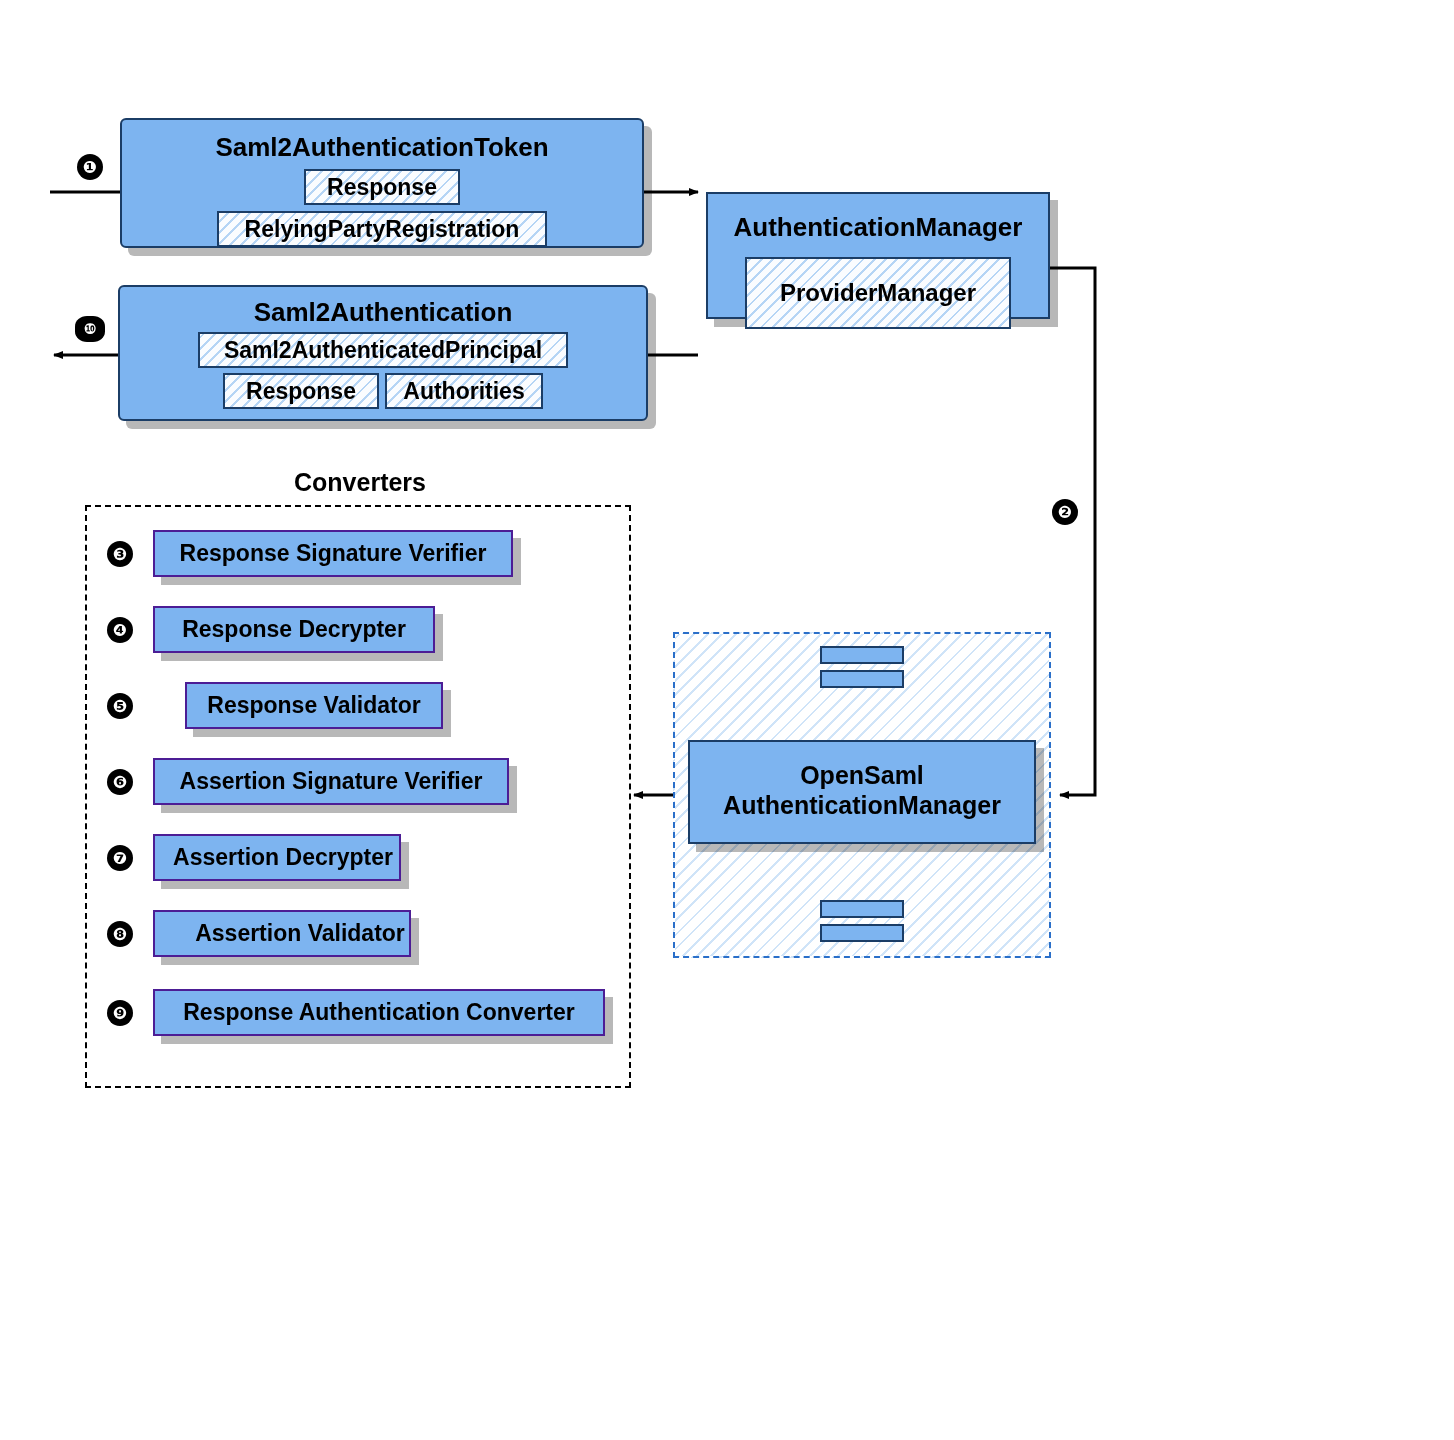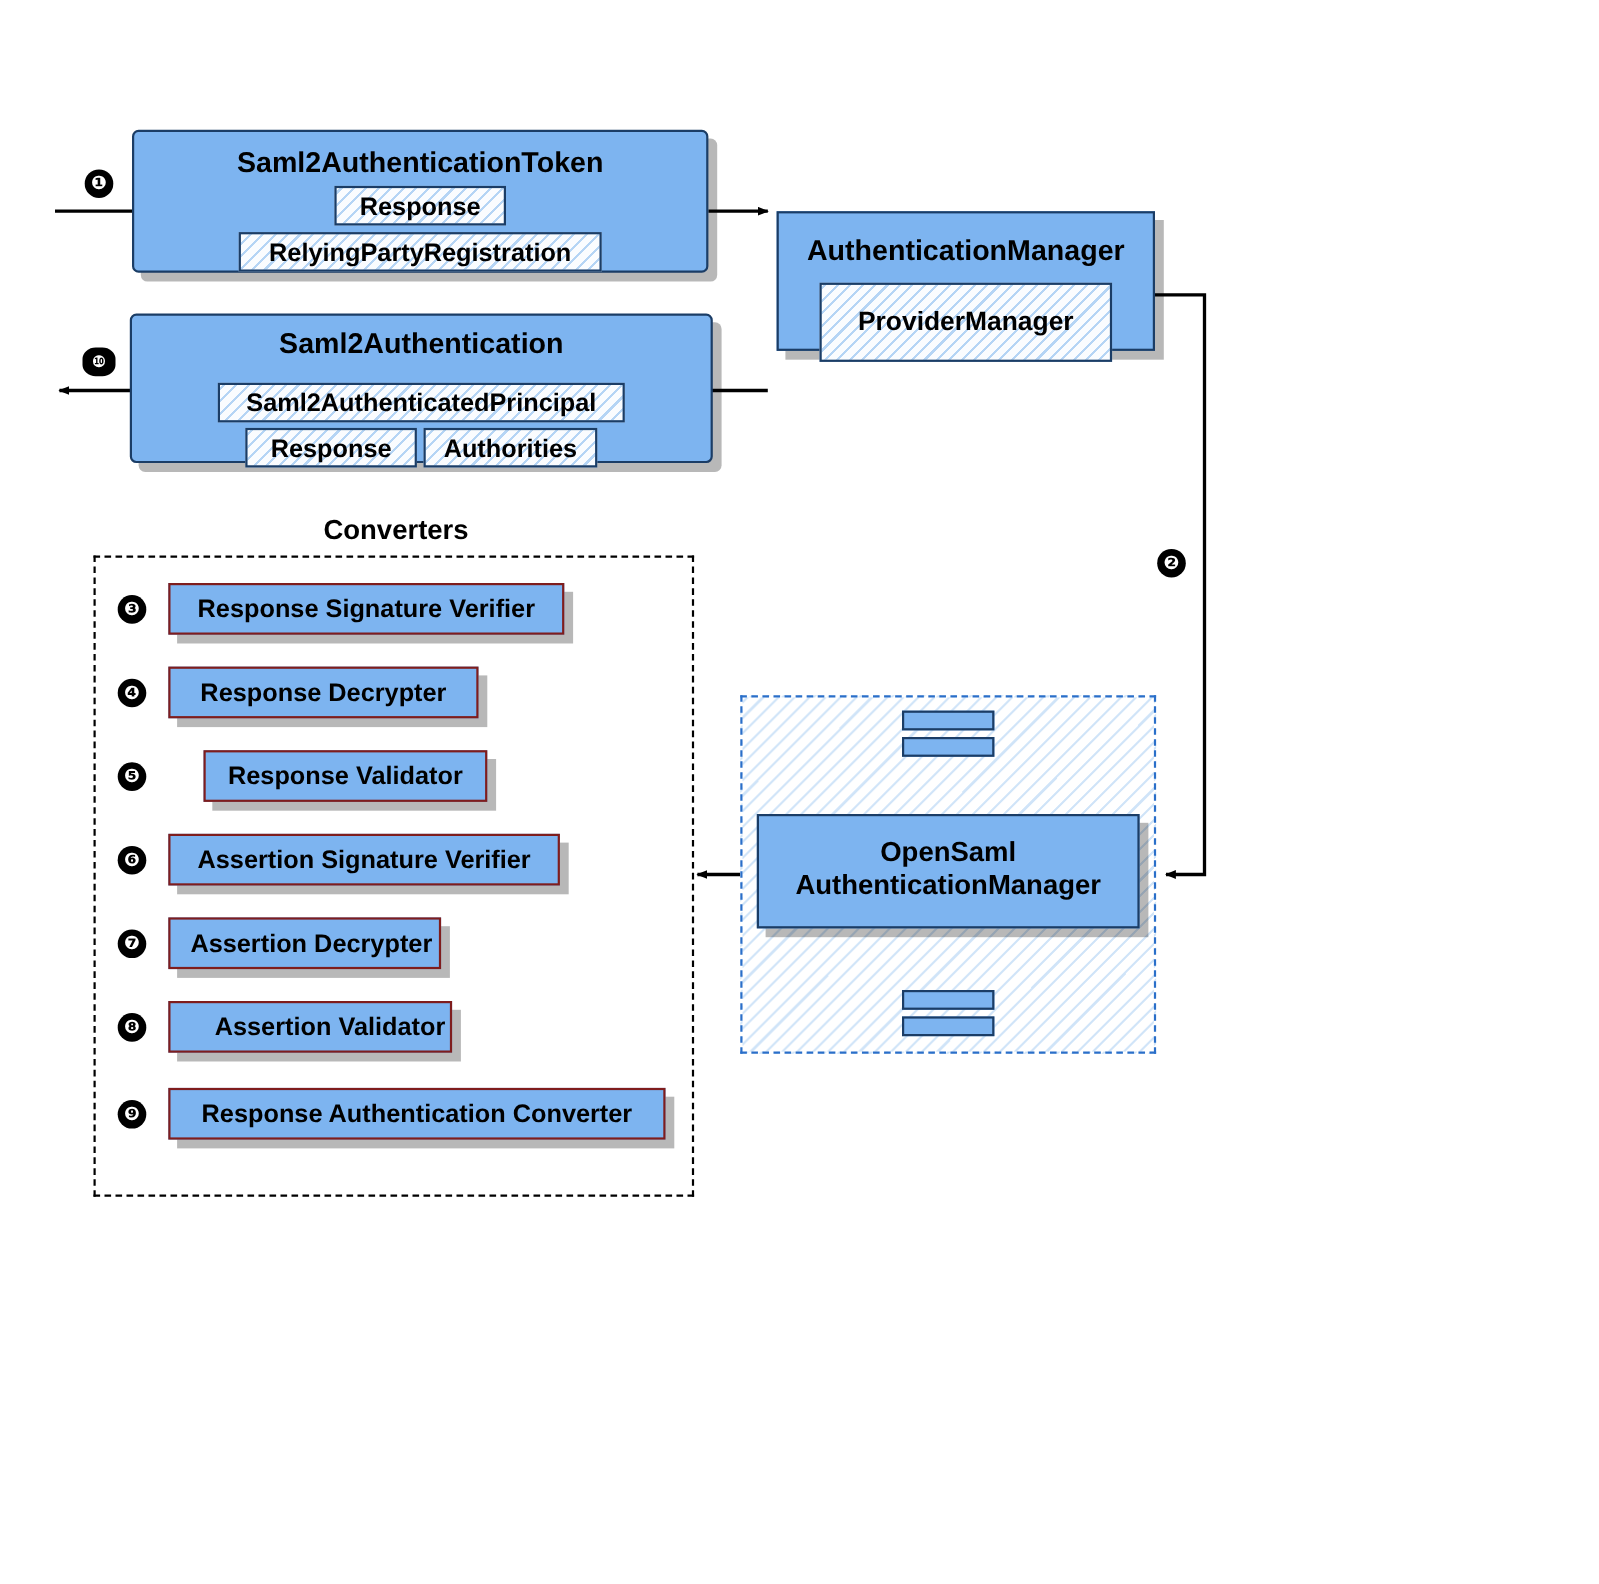--- a/index.html
+++ b/index.html
@@ -84,21 +84,21 @@
     display: flex;
     align-items: center;
     justify-content: center;
     font-family: "DejaVu Sans", sans-serif;
   }
   .bullet.wide { width: 30px; height: 26px; border-radius: 40%; font-size: 15px; }
 
   
   .conv-box {
     background: #7db4f0;
-    border: 2px solid #7f1d1d;
+    border: 2px solid #4c1d95;
     box-sizing: border-box;
     box-shadow: 8px 8px 0 rgba(0,0,0,0.28);
     display: flex;
     align-items: center;
     justify-content: center;
     font-weight: bold;
     font-size: 23px;
     color: #000;
     padding: 0 12px;
     white-space: nowrap;
@@ -158,21 +158,21 @@
   <div class="abs blue-box rounded" style="left:120px; top:118px; width:524px; height:130px; display:block;">
     <div class="plain-label" style="font-size:26px; margin-top:12px;">Saml2AuthenticationToken</div>
     <div style="display:flex; flex-direction:column; align-items:center; gap:6px; margin-top:6px;">
       <div class="inner-chip" style="width:156px; height:36px; font-size:23px;">Response</div>
       <div class="inner-chip" style="width:330px; height:36px; font-size:23px;">RelyingPartyRegistration</div>
     </div>
   </div>
 
   <div class="abs blue-box rounded" style="left:118px; top:285px; width:530px; height:136px; display:block;">
     <div class="plain-label" style="font-size:26px; margin-top:10px;">Saml2Authentication</div>
-    <div style="display:flex; flex-direction:column; align-items:center; gap:5px; margin-top:20px;">
+    <div style="display:flex; flex-direction:column; align-items:center; gap:5px; margin-top:4px;">
       <div class="inner-chip" style="width:370px; height:36px; font-size:23px;">Saml2AuthenticatedPrincipal</div>
       <div style="display:flex; gap:6px;">
         <div class="inner-chip" style="width:156px; height:36px; font-size:23px;">Response</div>
         <div class="inner-chip" style="width:158px; height:36px; font-size:23px;">Authorities</div>
       </div>
     </div>
   </div>
 
   <div class="abs blue-box" style="left:706px; top:192px; width:344px; height:127px; display:block;">
     <div class="plain-label" style="font-size:26px; margin-top:18px;">AuthenticationManager</div>

